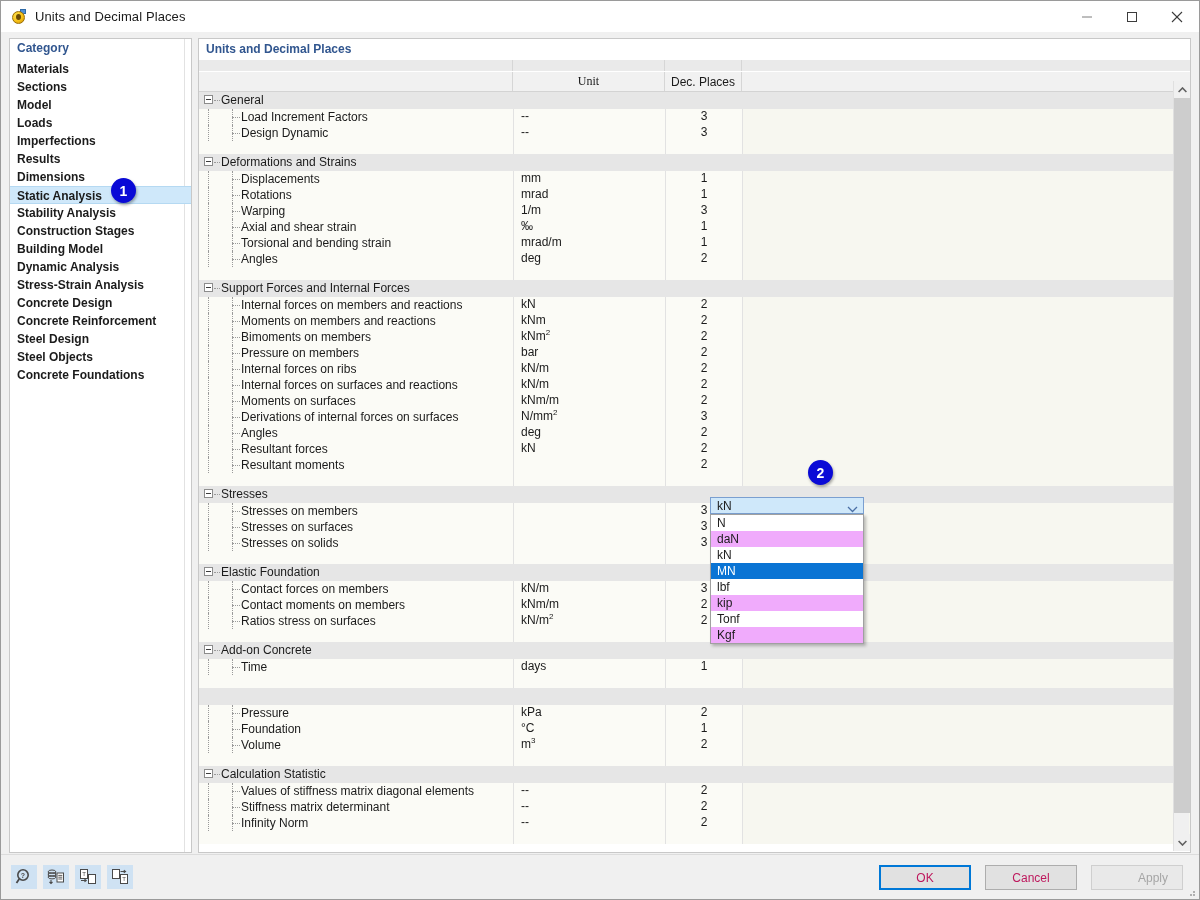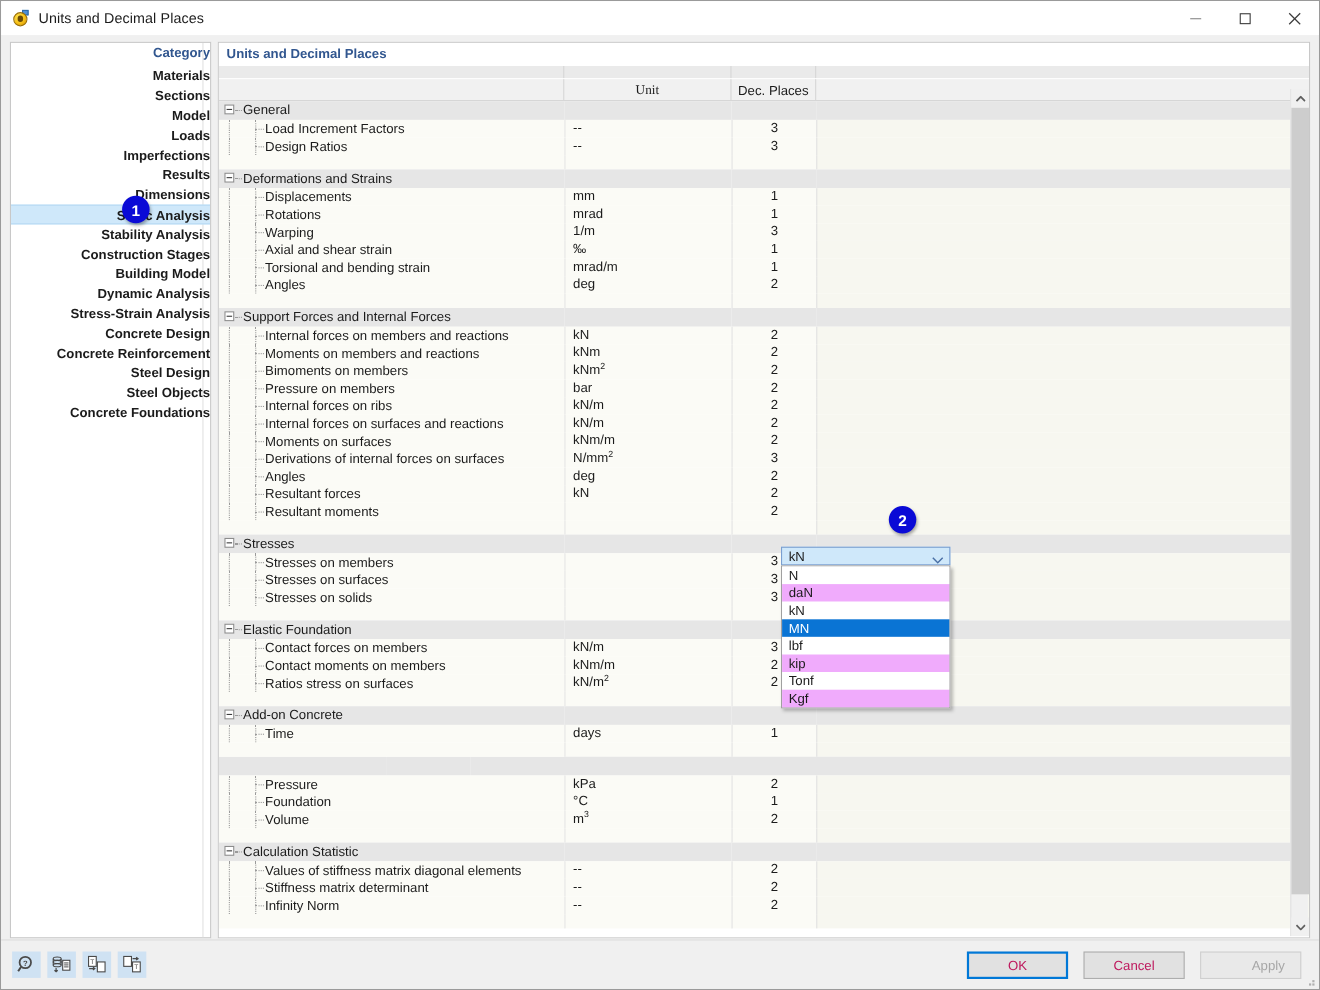--- a/index.html
+++ b/index.html
@@ -59,21 +59,20 @@
   .content {
     position: absolute; left: 0; top: 31px; width: 1198px; height: 823px;
     background: #f0f0f0;
   }
 
   
   .sidebar {
     position: absolute; left: 8px; top: 6px; width: 183px; height: 815px;
     background: #ffffff; border: 1px solid #c8c8c8;
     overflow: hidden;
-    text-align: right;
   }
   .sidebar-header {
     height: 19px; padding: 2px 0 0 7px;
     color: #31568f; font-size: 12px; font-weight: bold;
   }
   .cat-list { position: relative; margin-top: 2px; font-weight: bold; }
   .cat-item {
     height: 18px; line-height: 18px; padding-left: 7px;
     font-size: 12px; color: #1b1b1b; white-space: nowrap;
   }
@@ -363,21 +362,21 @@
               </div>
               <div class="c-unit">--</div>
               <div class="c-dec">3</div>
               <div class="c-rest"></div>
             </div>
             <div class="row">
               <div class="c-name">
                 <span class="vline"></span>
                 <span class="vline2"></span>
                 <span class="item-dots"></span>
-                <span class="item-label">Design Ratios</span>
+                <span class="item-label">Design Dynamic</span>
               </div>
               <div class="c-unit">--</div>
               <div class="c-dec">3</div>
               <div class="c-rest"></div>
             </div>
             <div class="row spacer">
               <div class="c-name"></div>
               <div class="c-unit"></div>
               <div class="c-dec"></div>
               <div class="c-rest"></div>

